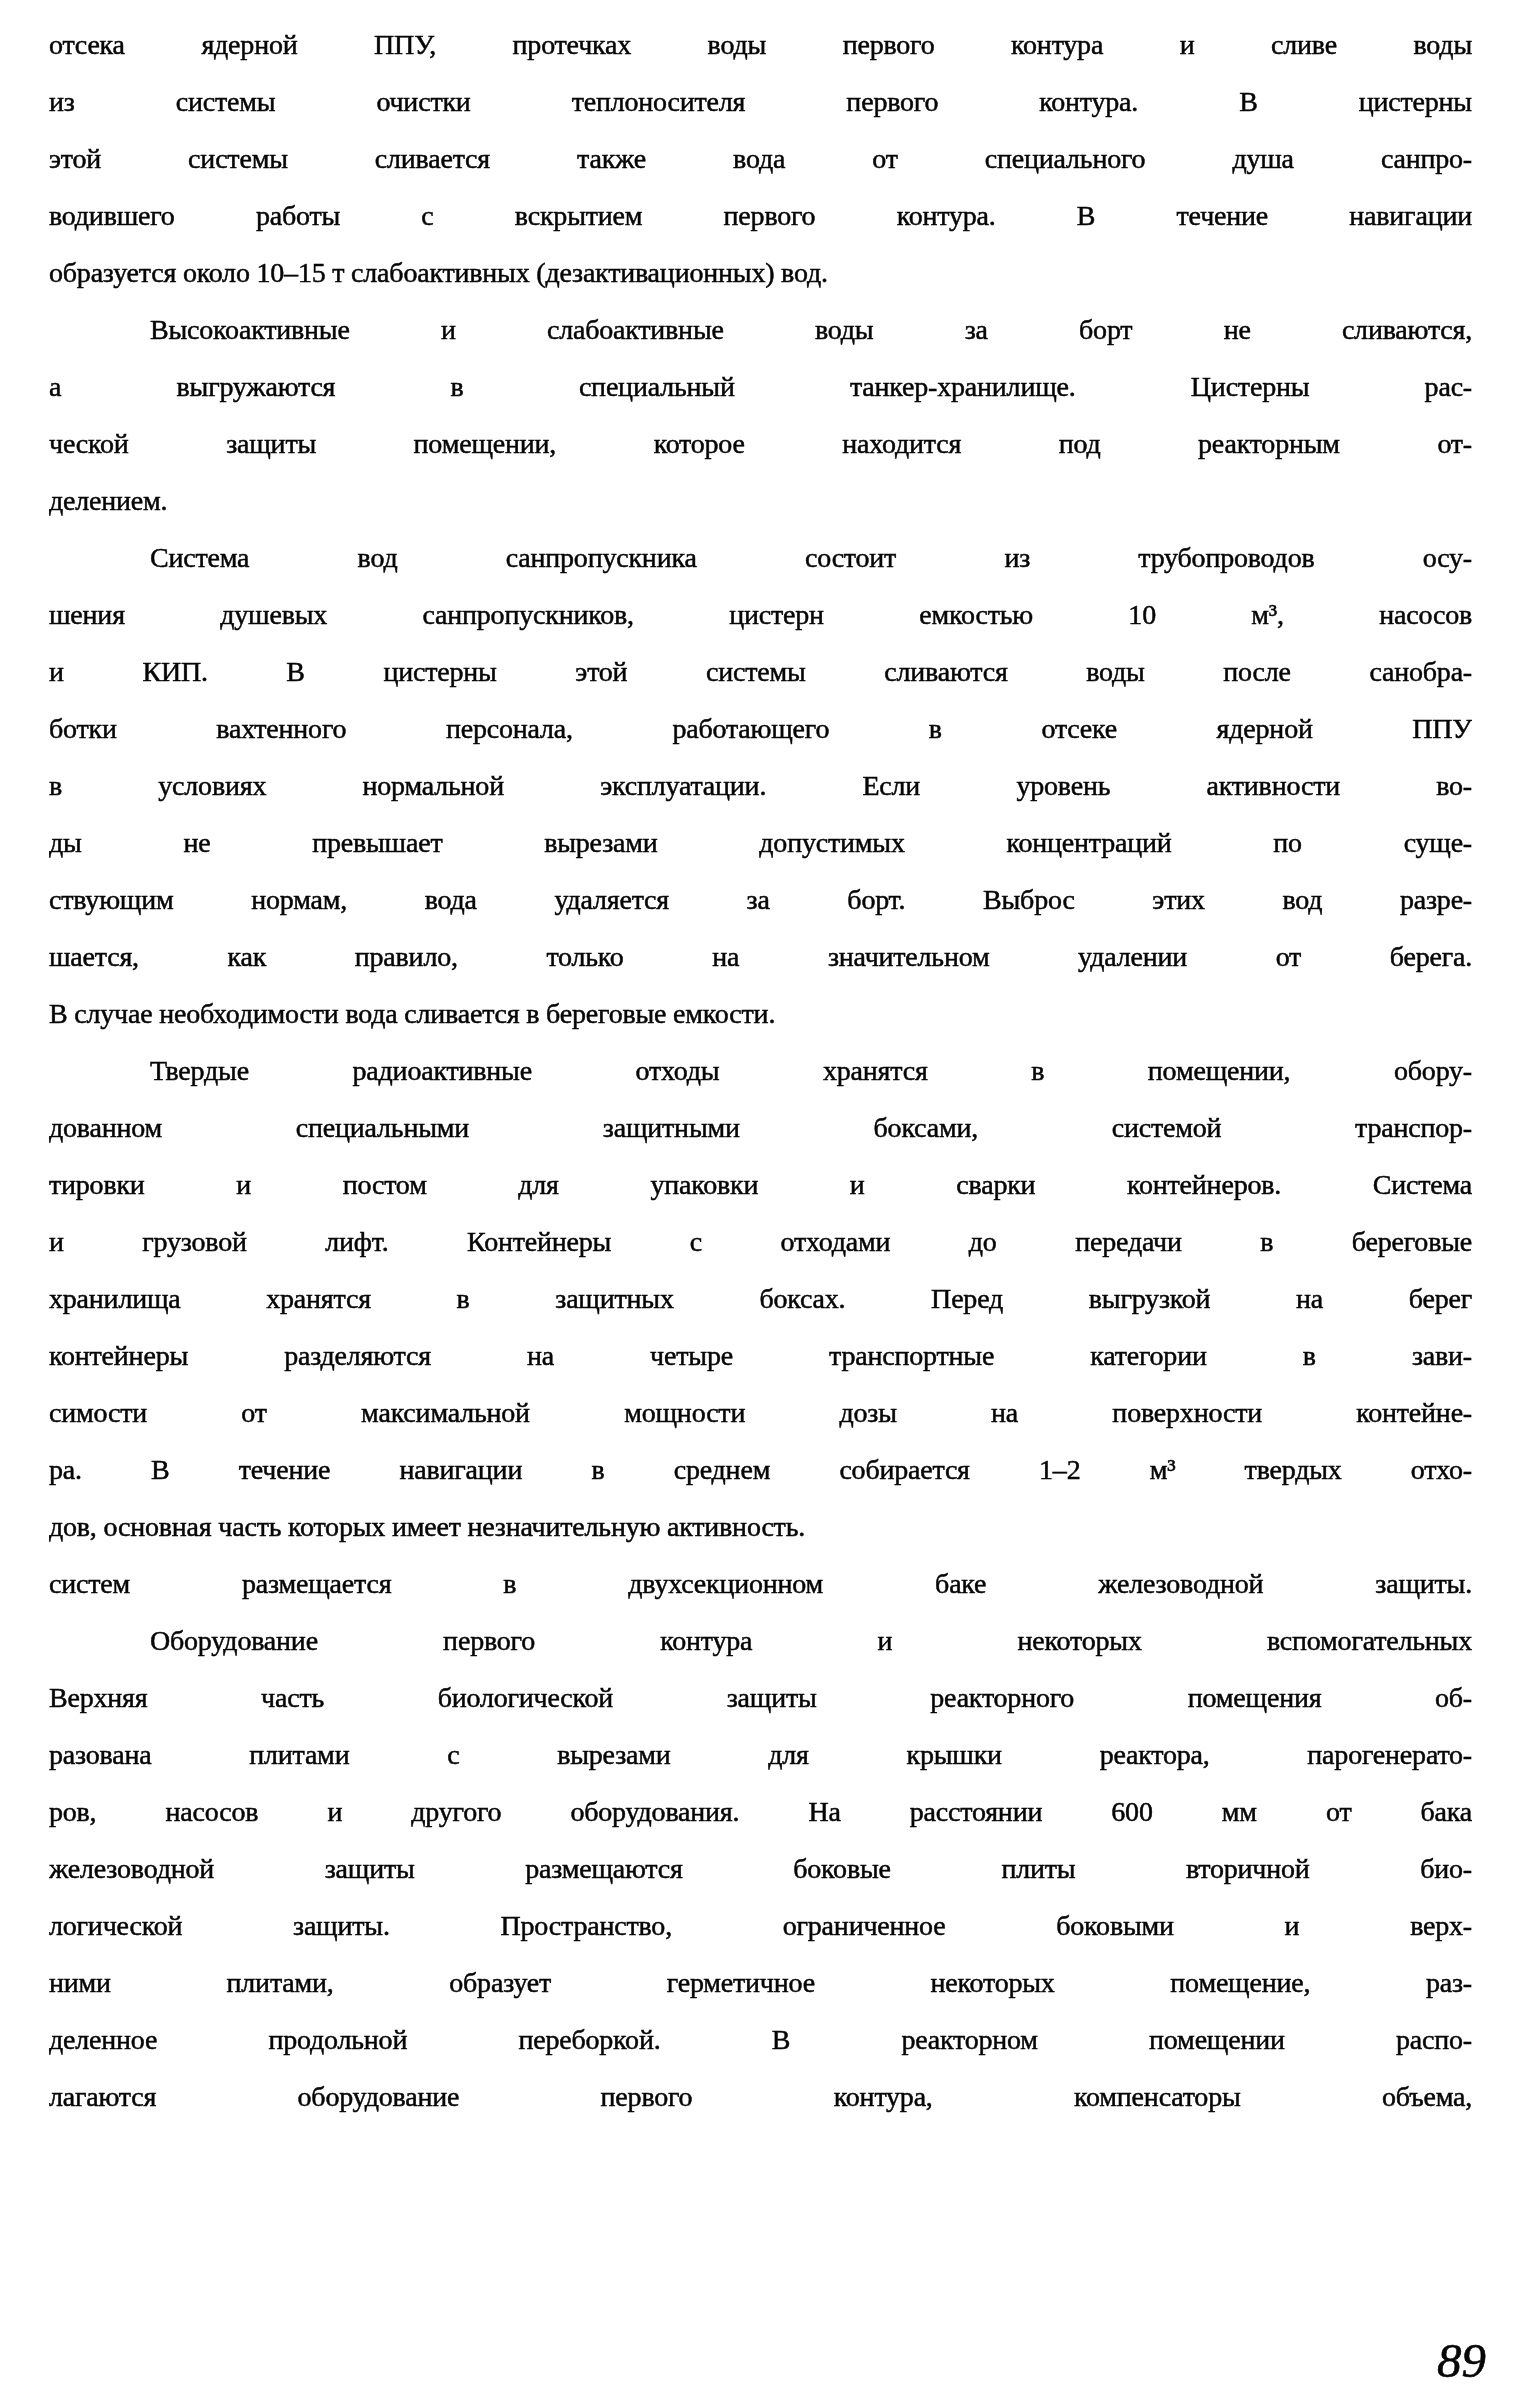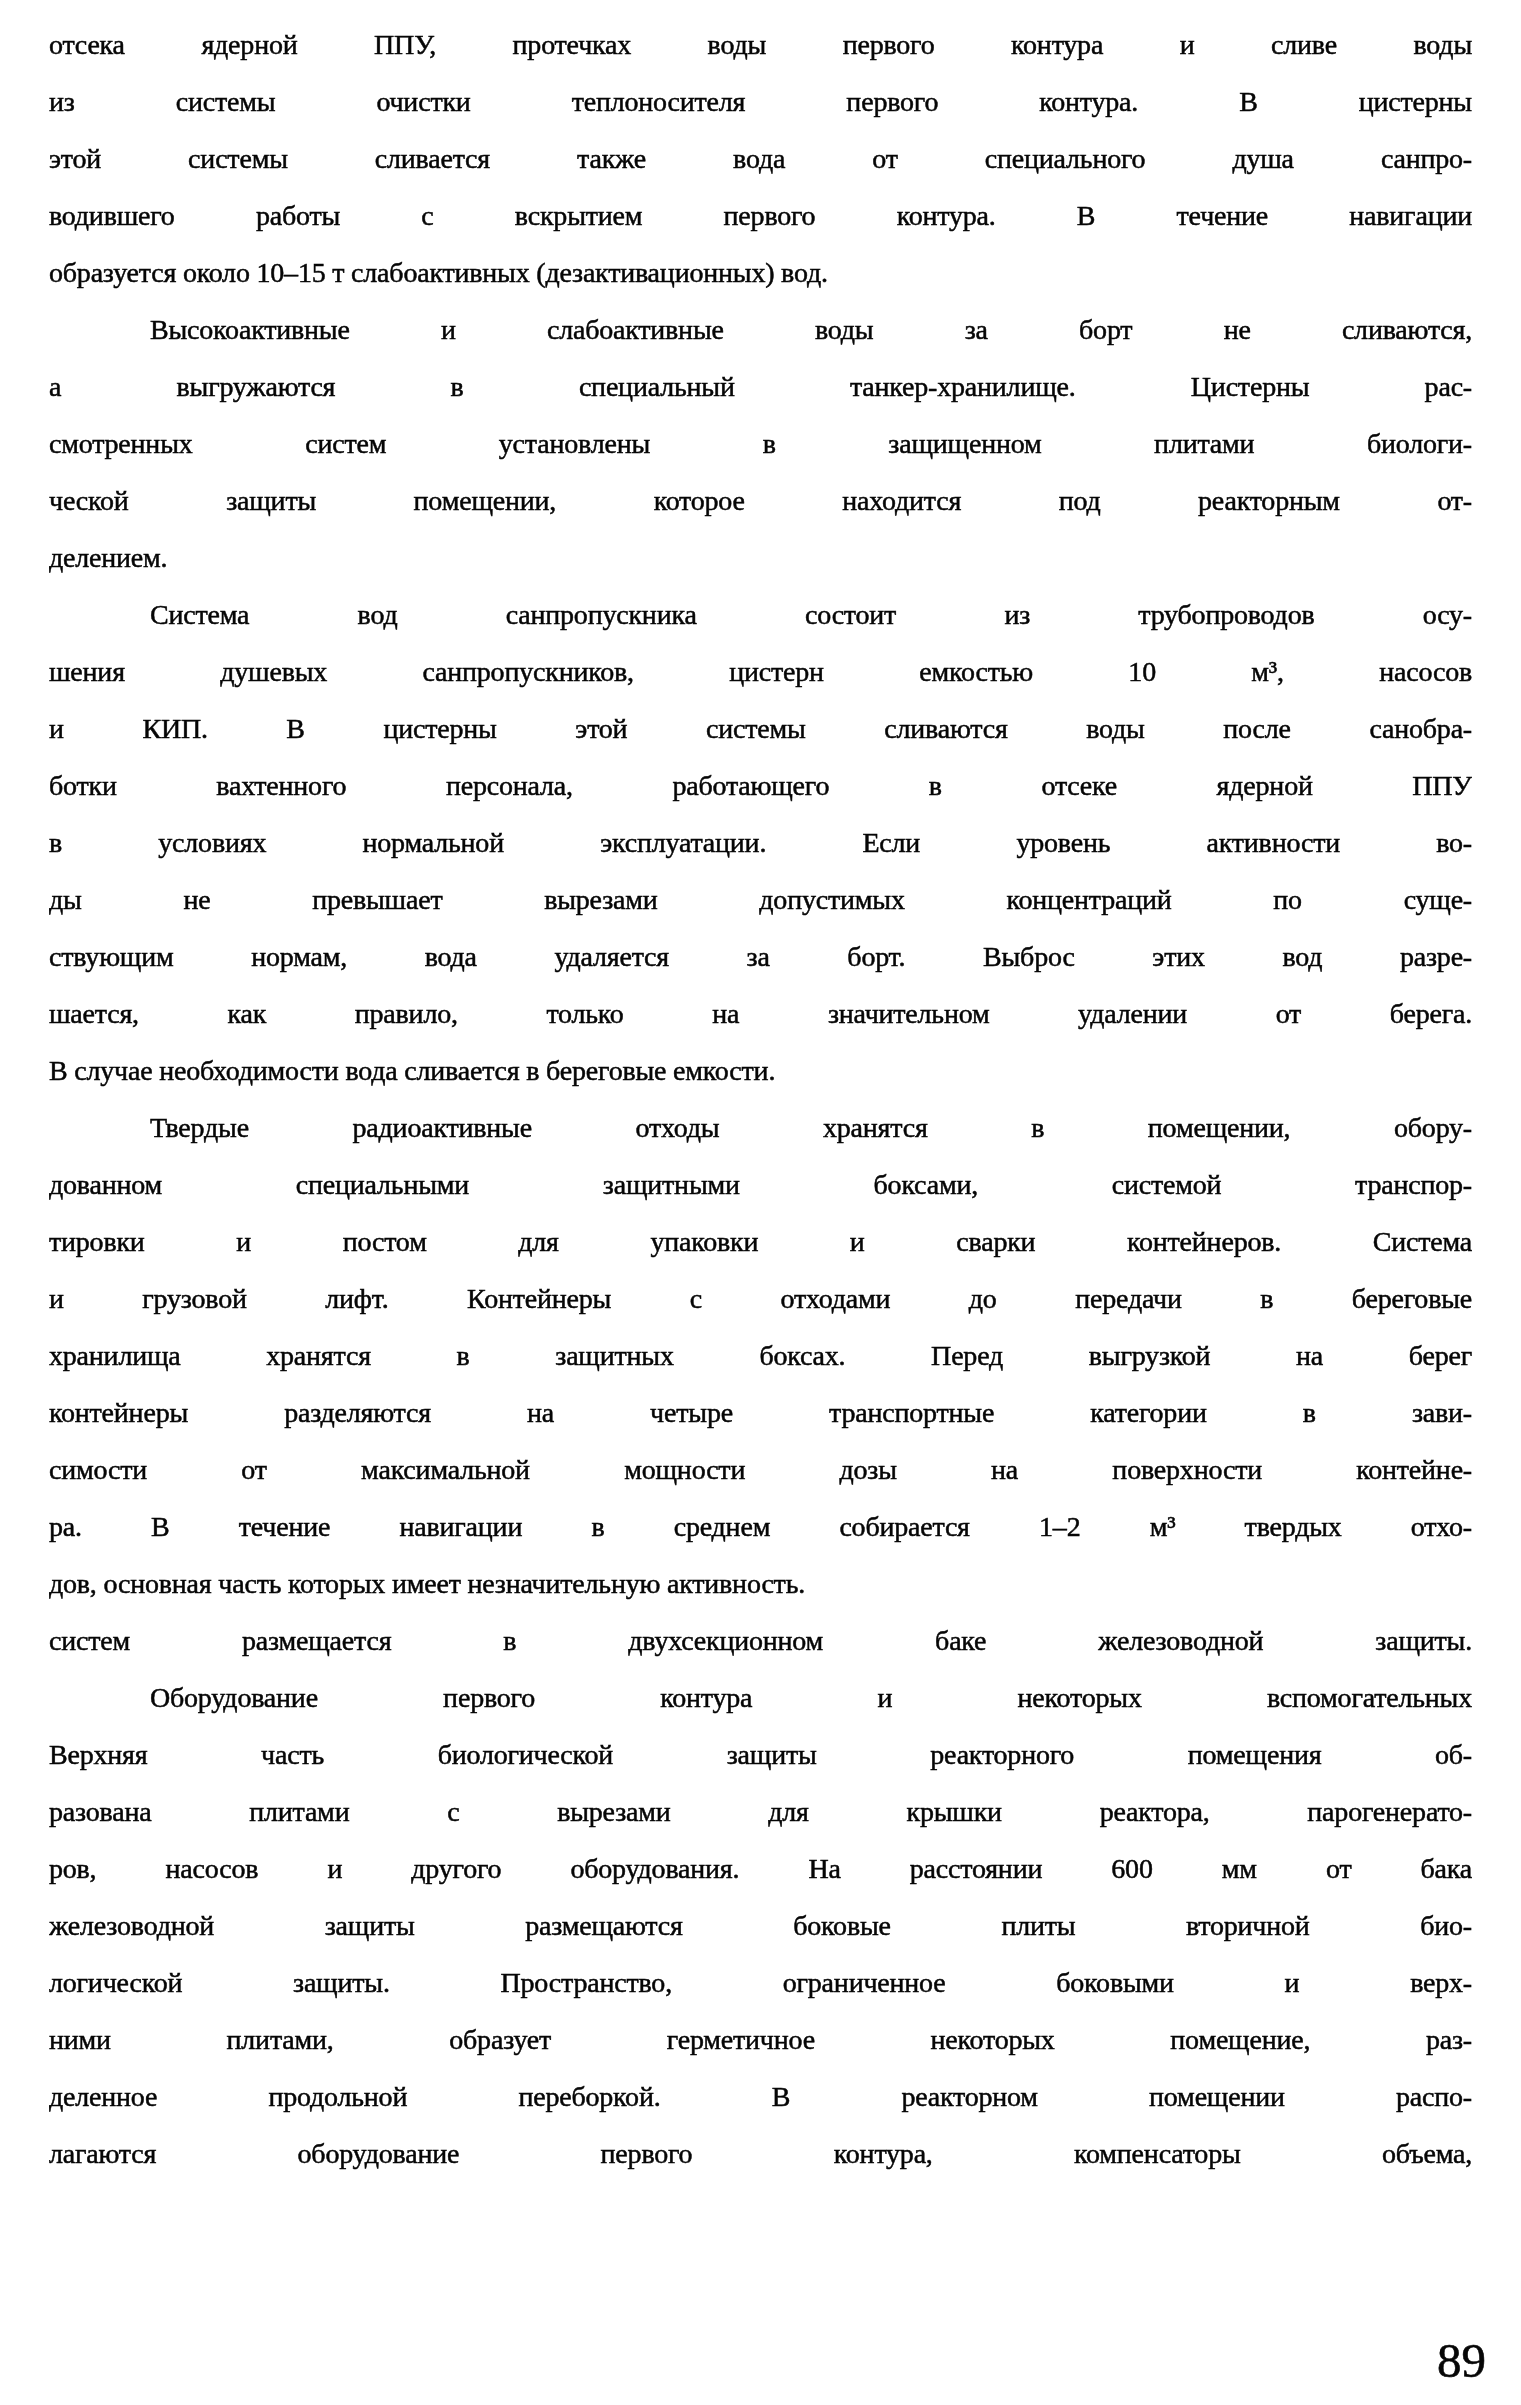--- a/index.html
+++ b/index.html
@@ -43,41 +43,41 @@
     text-align-last: justify;
   }
   
   .ind { padding-left: 101px; }
   .page-number {
     position: absolute;
     right: 36px;
     top: 2332px;
     font-size: 49px;
     line-height: 57px;
+    font-style: italic;
     -webkit-text-stroke: 0.6px #060606;
   }
 </style>
 </head>
 <body>
 
 <div class="page">
   <div class="text-block">
 
     <div class="para">
       <div class="line j">отсека ядерной ППУ, протечках воды первого контура и сливе воды</div>
       <div class="line j">из системы очистки теплоносителя первого контура. В цистерны</div>
       <div class="line j">этой системы сливается также вода от специального душа санпро-</div>
       <div class="line j">водившего работы с вскрытием первого контура. В течение навигации</div>
       <div class="line">образуется около 10–15 т слабоактивных (дезактивационных) вод.</div>
     </div>
 
     <div class="para">
       <div class="line j ind">Высокоактивные и слабоактивные воды за борт не сливаются,</div>
       <div class="line j">а выгружаются в специальный танкер-хранилище. Цистерны рас-</div>
-      <div class="line j">смотренных систем установлены в защищенном плитами биологи-</div>
       <div class="line j">ческой защиты помещении, которое находится под реакторным от-</div>
       <div class="line">делением.</div>
     </div>
 
     <div class="para">
       <div class="line j ind">Система вод санпропускника состоит из трубопроводов осу-</div>
       <div class="line j">шения душевых санпропускников, цистерн емкостью 10 м³, насосов</div>
       <div class="line j">и КИП. В цистерны этой системы сливаются воды после санобра-</div>
       <div class="line j">ботки вахтенного персонала, работающего в отсеке ядерной ППУ</div>
       <div class="line j">в условиях нормальной эксплуатации. Если уровень активности во-</div>

